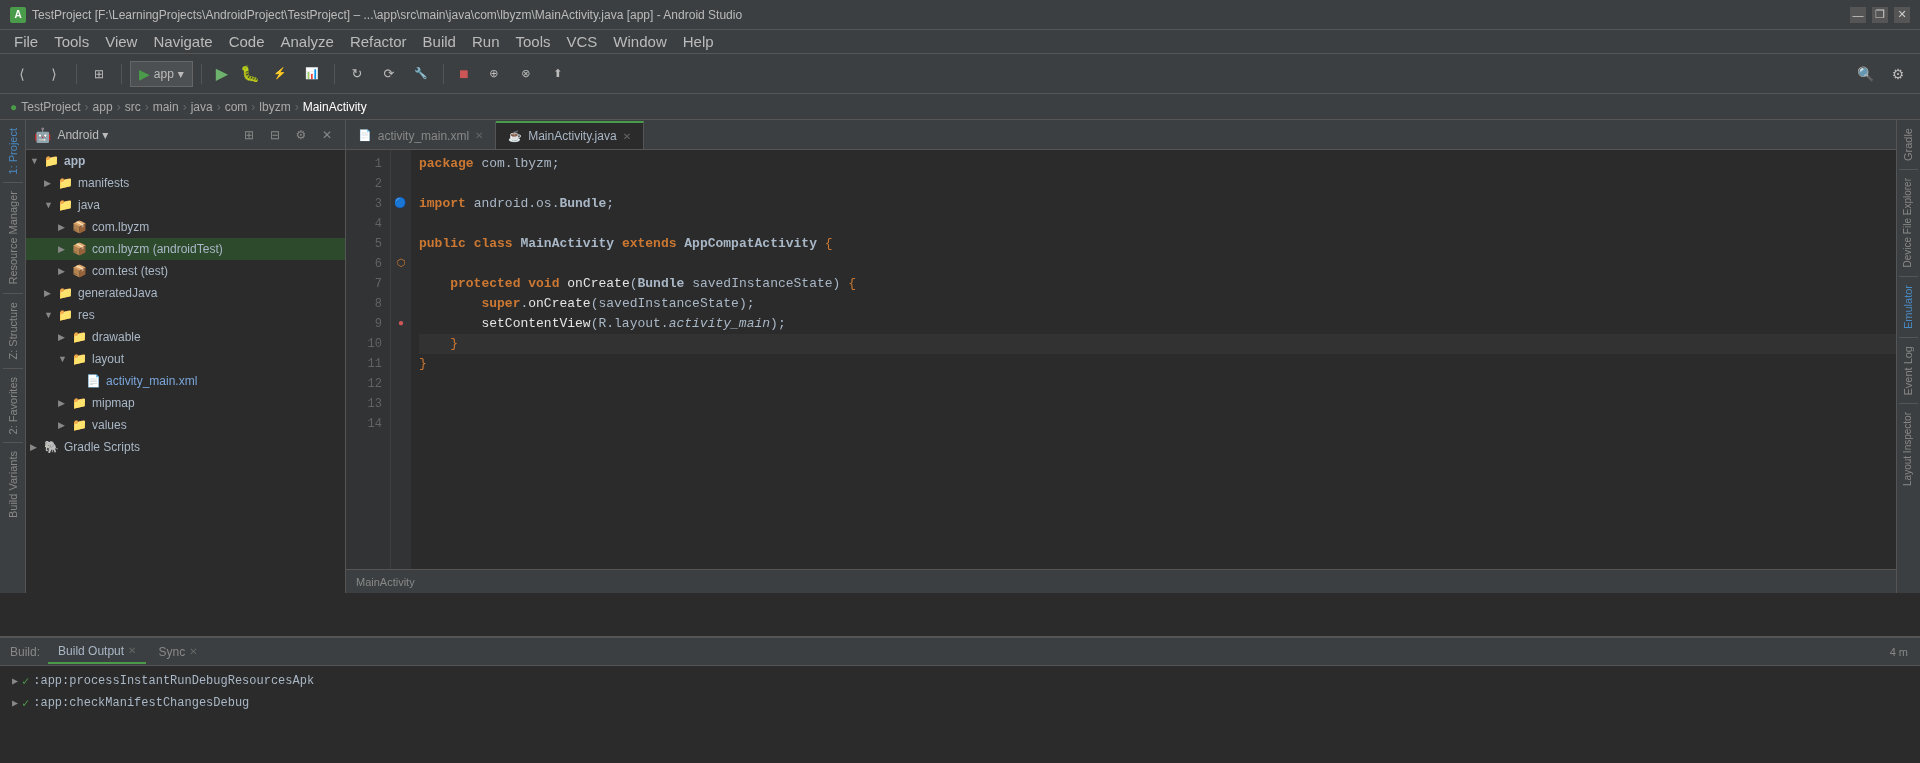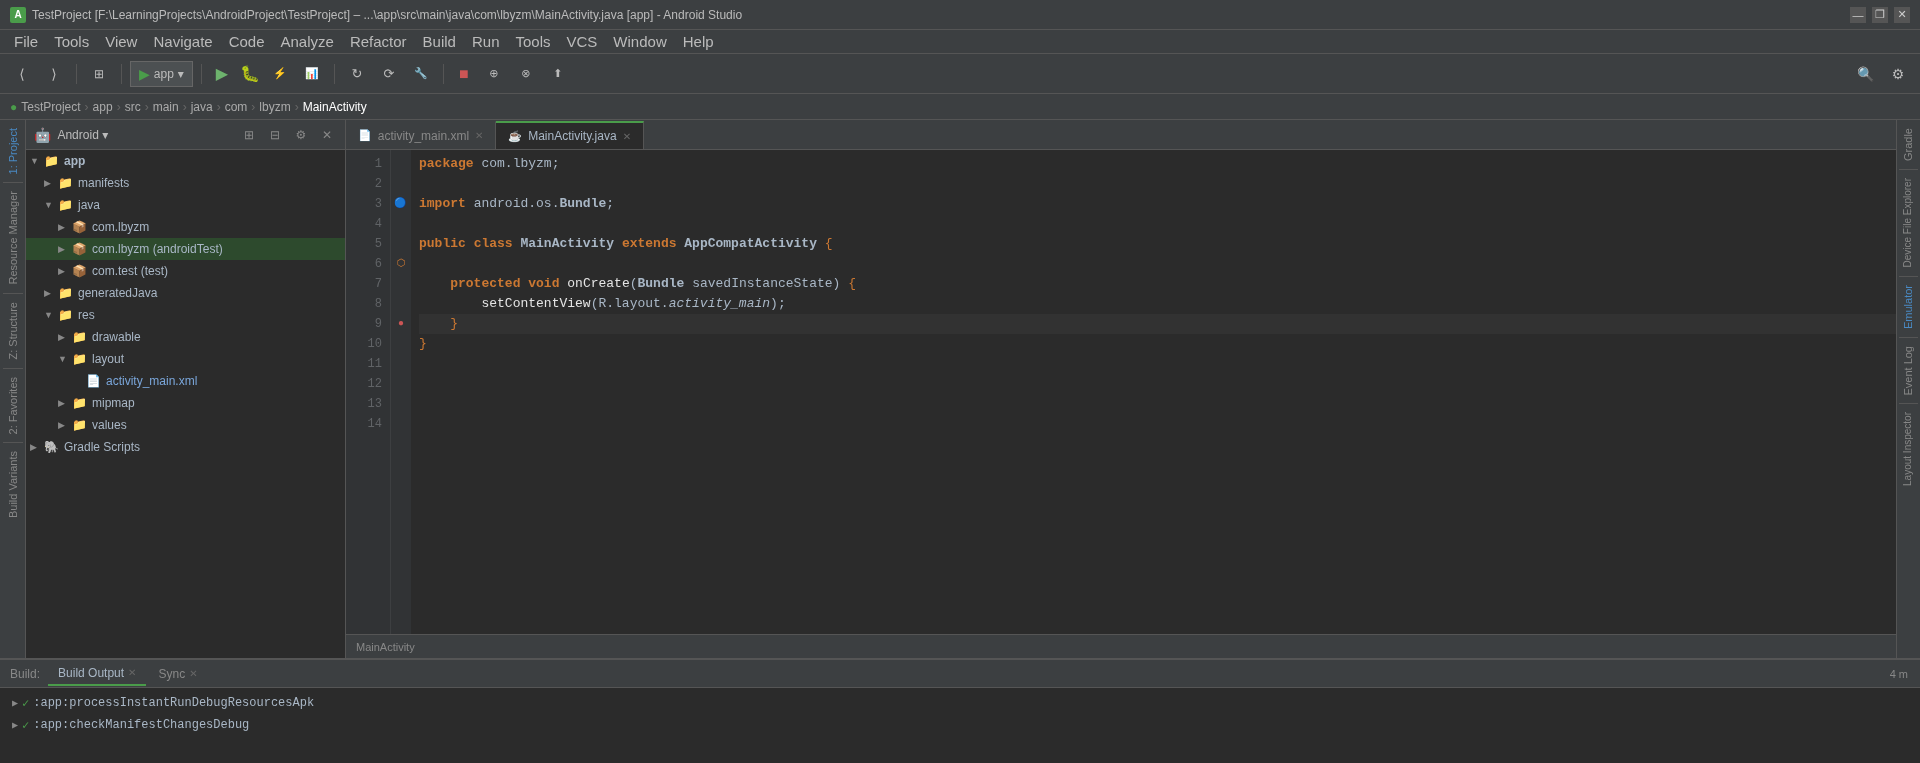--- a/index.html
+++ b/index.html
@@ -405,25 +405,26 @@
       display: flex;
       flex-direction: column;
       height: 100%;
     }
     .content-area {
       display: flex;
       flex: 1;
       overflow: hidden;
     }
     .bottom-area {
-      height: 105px;
+      height: 127px;
       border-top: 2px solid #555;
       display: flex;
       flex-direction: column;
       background: #2b2b2b;
+      margin-top: 43px;
     }
 
     
     .vertical-panel-tabs {
       width: 26px;
       background: #3c3f41;
       display: flex;
       flex-direction: column;
       align-items: center;
       border-right: 1px solid #555;
@@ -684,20 +685,21 @@
           <div style="height:20px;"></div>
         </div>
         <div class="code-content">
           <div class="code-line"><span class="kw">package</span> <span class="pkg">com</span>.<span class="pkg">lbyzm</span>;</div>
           <div class="code-line">&nbsp;</div>
           <div class="code-line"><span class="kw">import</span> <span class="pkg">android</span>.<span class="pkg">os</span>.<span class="cls">Bundle</span>;</div>
           <div class="code-line">&nbsp;</div>
           <div class="code-line"><span class="kw">public</span> <span class="kw">class</span> <span class="cls">MainActivity</span> <span class="kw">extends</span> <span class="cls">AppCompatActivity</span> <span class="bracket">{</span></div>
           <div class="code-line">&nbsp;</div>
           <div class="code-line">    <span class="kw">protected</span> <span class="kw">void</span> <span class="method">onCreate</span>(<span class="cls">Bundle</span> savedInstanceState) <span class="bracket">{</span></div>
+          <div class="code-line">        <span class="kw">super</span>.<span class="method">onCreate</span>(savedInstanceState);</div>
           <div class="code-line">        <span class="method">setContentView</span>(R.layout.<span class="italic-text">activity_main</span>);</div>
           <div class="code-line highlighted-line">    <span class="bracket">}</span></div>
           <div class="code-line"><span class="bracket">}</span></div>
           <div class="code-line">&nbsp;</div>
         </div>
       </div>
 
       <div class="editor-footer">
         <span>MainActivity</span>
       </div>

